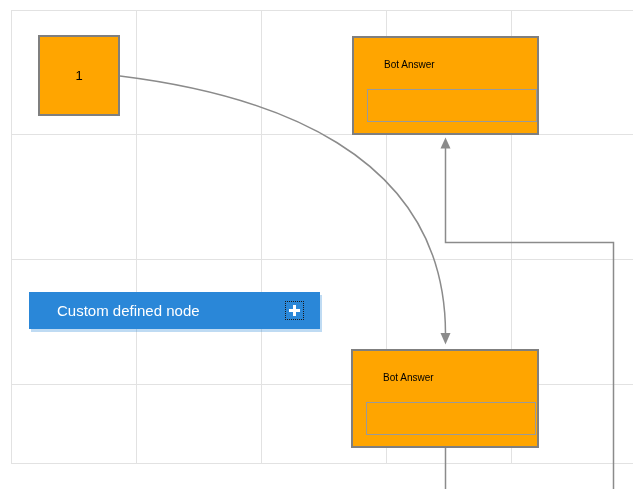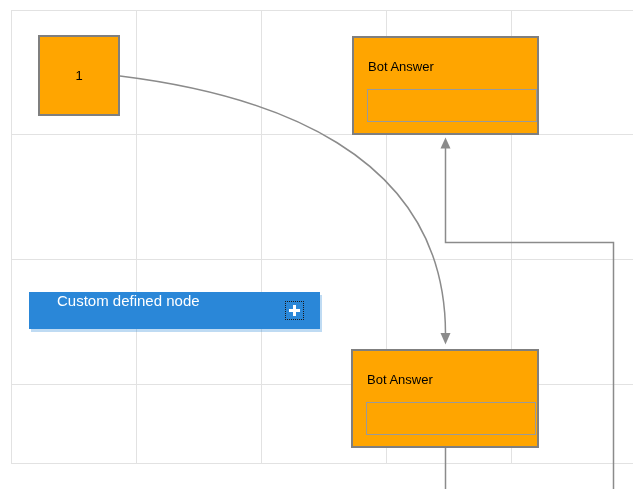--- a/index.html
+++ b/index.html
@@ -33,40 +33,40 @@
   }
 
   
   .node-bot {
     background: #ffa500;
     border: 2px solid #7f7f7f;
   }
   .node-bot.top    { left: 352px; top: 36px;  width: 187px; height: 99px; }
   .node-bot.bottom { left: 351px; top: 349px; width: 188px; height: 99px; }
   .bot-title {
-    position: absolute; left: 14px; top: 21px;
-    font-size: 13px; color: #000000; white-space: nowrap;
+    position: absolute; left: 30px; top: 21px;
+    font-size: 10px; color: #000000; white-space: nowrap;
   }
   .bot-input {
     position: absolute; left: 13px; top: 51px;
     width: 160px; height: 31px;
     background: transparent;
     border: 1px solid #9a9a9a;
     outline: none;
     font-size: 13px; color: #000;
     padding: 0 4px;
   }
 
   
   .node-custom {
     left: 29px; top: 292px;
     width: 291px; height: 37px;
     background: #2a87d8;
     box-shadow: 2px 3px 0 rgba(42, 135, 216, 0.30);
-    display: flex; 
+    display: flex; align-items: center;
   }
   .custom-label {
     margin-left: 28px;
     font-size: 15px;
     color: #ffffff;
     white-space: nowrap;
   }
   .add-btn {
     position: absolute;
     right: 16px; top: 50%;

